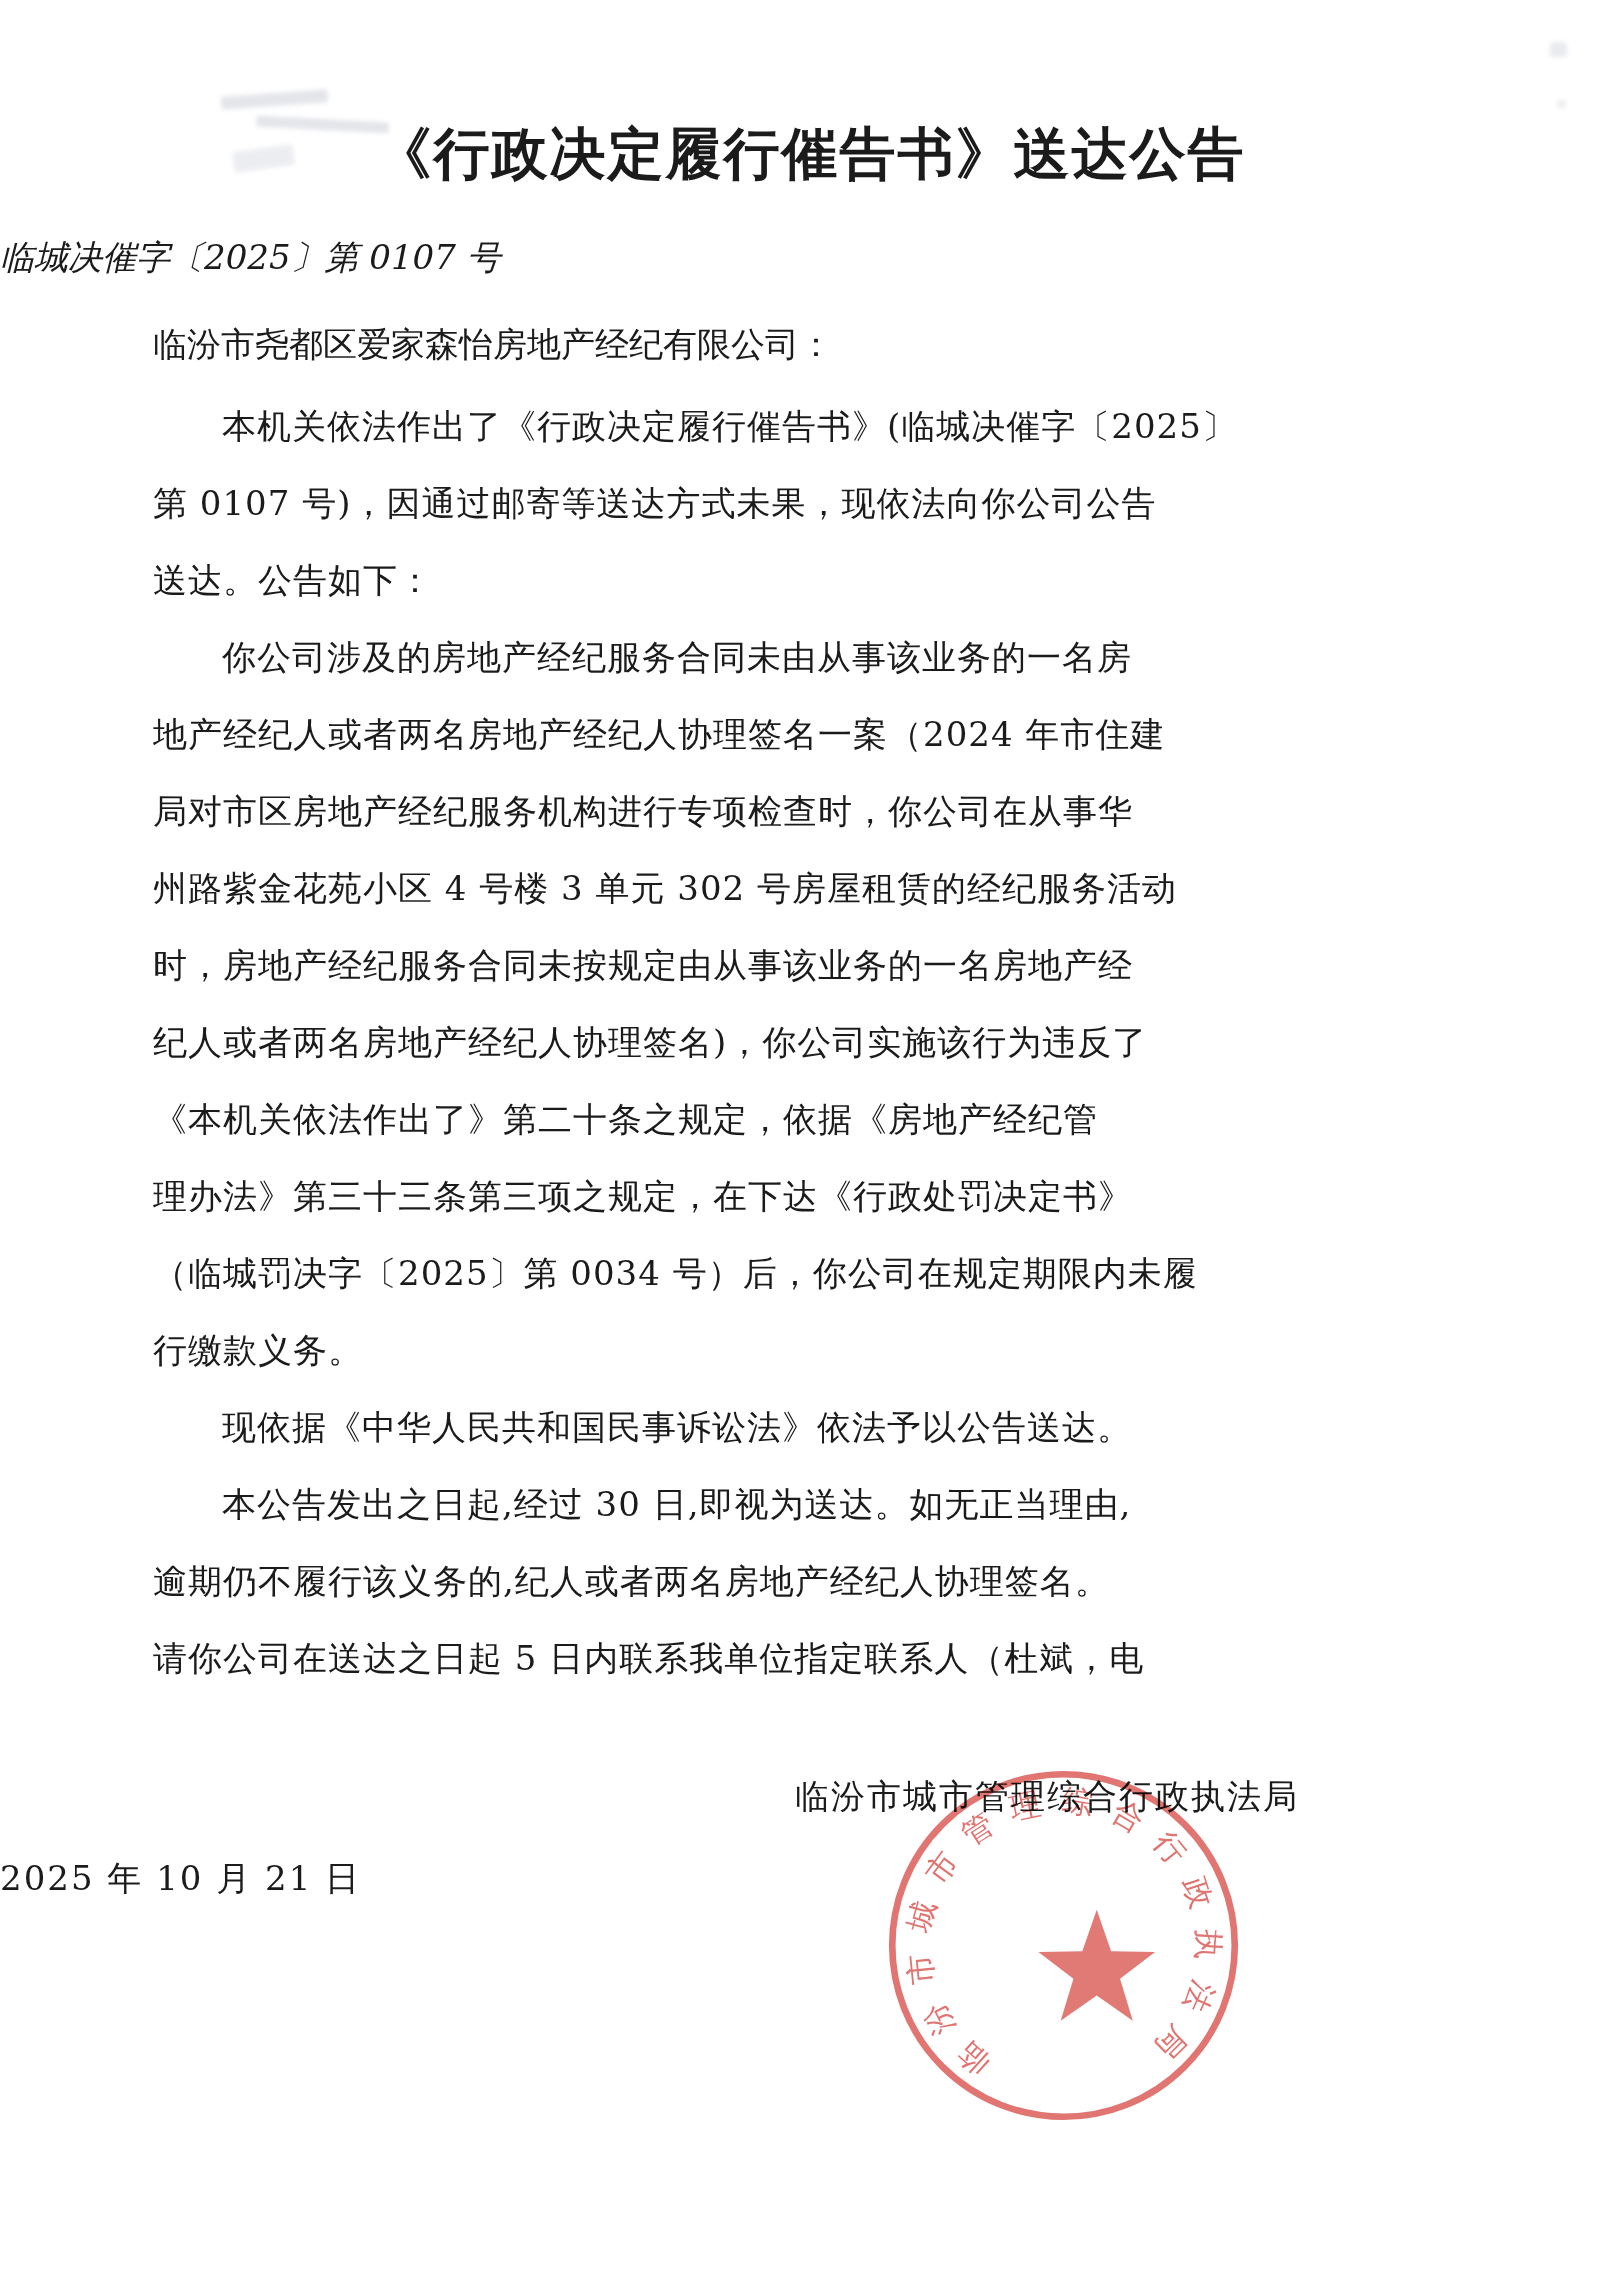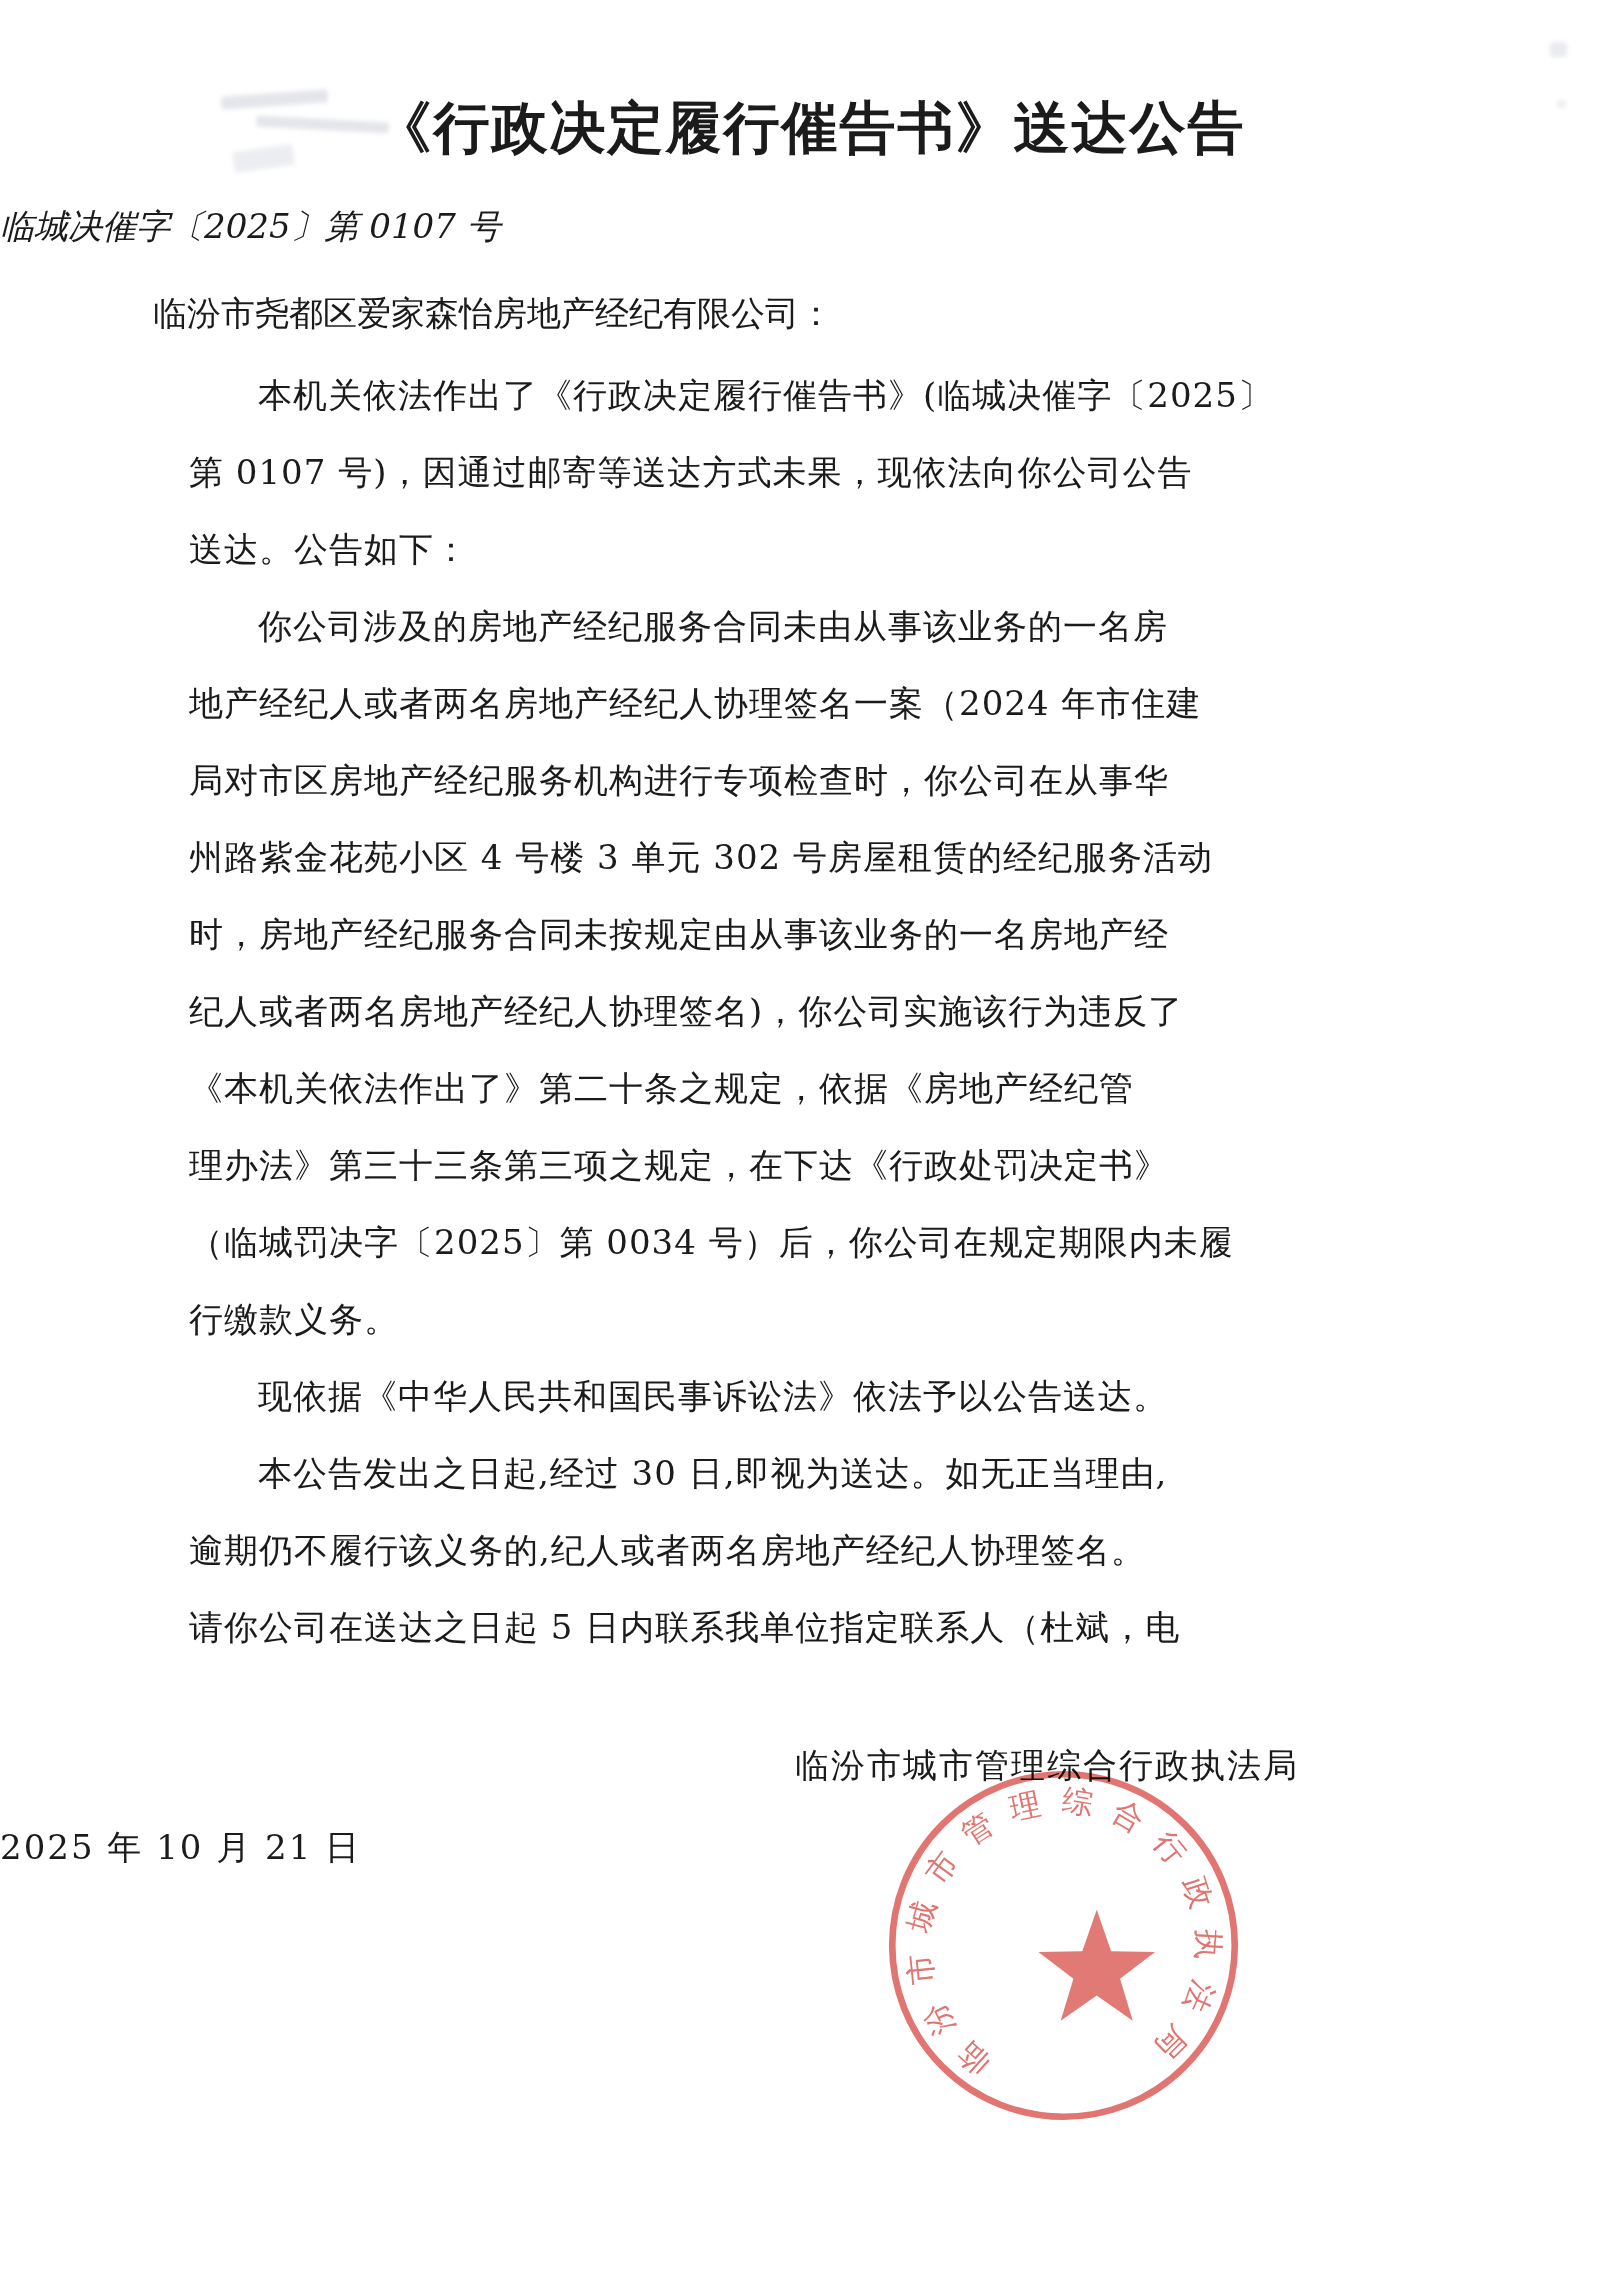--- a/index.html
+++ b/index.html
@@ -21,28 +21,29 @@
     filter: blur(2px);
     border-radius: 3.1px;
   }
   .artifact.a1 { left: 221px; top: 93px; width: 107px; height: 13.3px; transform: rotate(-4deg); }
   .artifact.a2 { left: 256px; top: 119px; width: 133px; height: 11.2px; transform: rotate(3deg); }
   .artifact.a3 { left: 233px; top: 148px; width: 61px; height: 20.5px; transform: rotate(-8deg); opacity:.3;}
   .artifact.a4 { left: 1550px; top: 42px; width: 17.4px; height: 15.3px; opacity: 0.35; }
   .artifact.a5 { left: 1557px; top: 100px; width: 9.2px; height: 8.2px; opacity: 0.3; }
 
   .title {
-    padding-top: 89px;
+    padding-top: 120px;
     height: 107px;
     box-sizing: content-box;
     text-align: center;
     font-size: 56px;
     line-height: 77px;
     font-weight: 600;
     letter-spacing: 2px;
+    font-family: Liberation Mono, monospace;
   }
   .doc-number {
     height: 79px;
     text-align: left;
     font-size: 34px;
     line-height: 61px;
     font-style: italic;
   }
   .addressee {
     height: 82px;
@@ -52,21 +53,20 @@
   }
   .body-text {
     padding: 0 128px 0 153px;
   }
   .body-line {
     font-size: 34px;
     line-height: 77px;
     height: 77px;
     white-space: nowrap;
     letter-spacing: 1px;
-    margin-left: 36px;
   }
   .body-line.indent { padding-left: 69px; }
 
   .signature {
     margin-top: 61px;
     height: 77px;
     font-size: 34px;
     line-height: 77px;
     text-align: right;
     padding-right: 322px;

